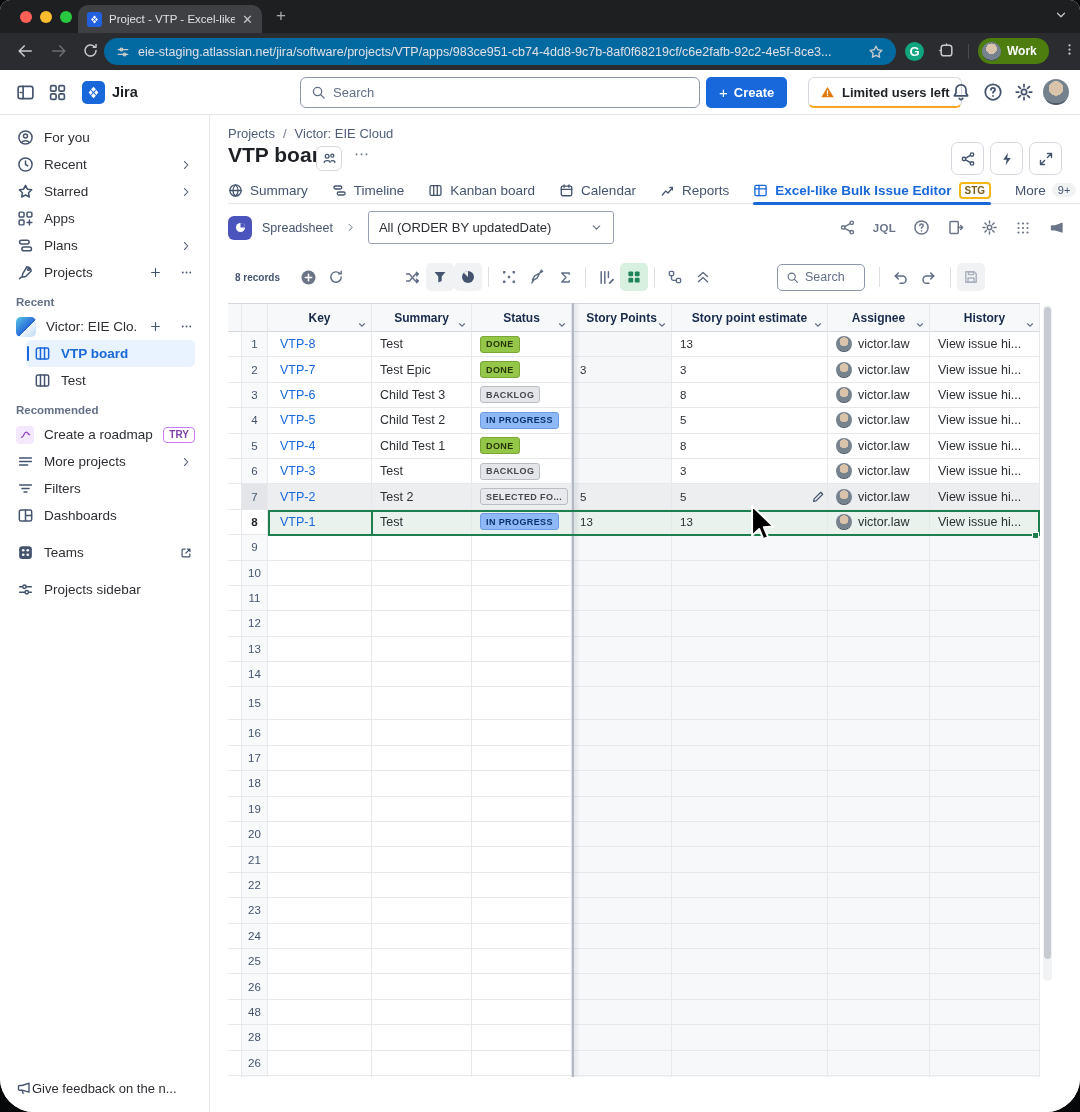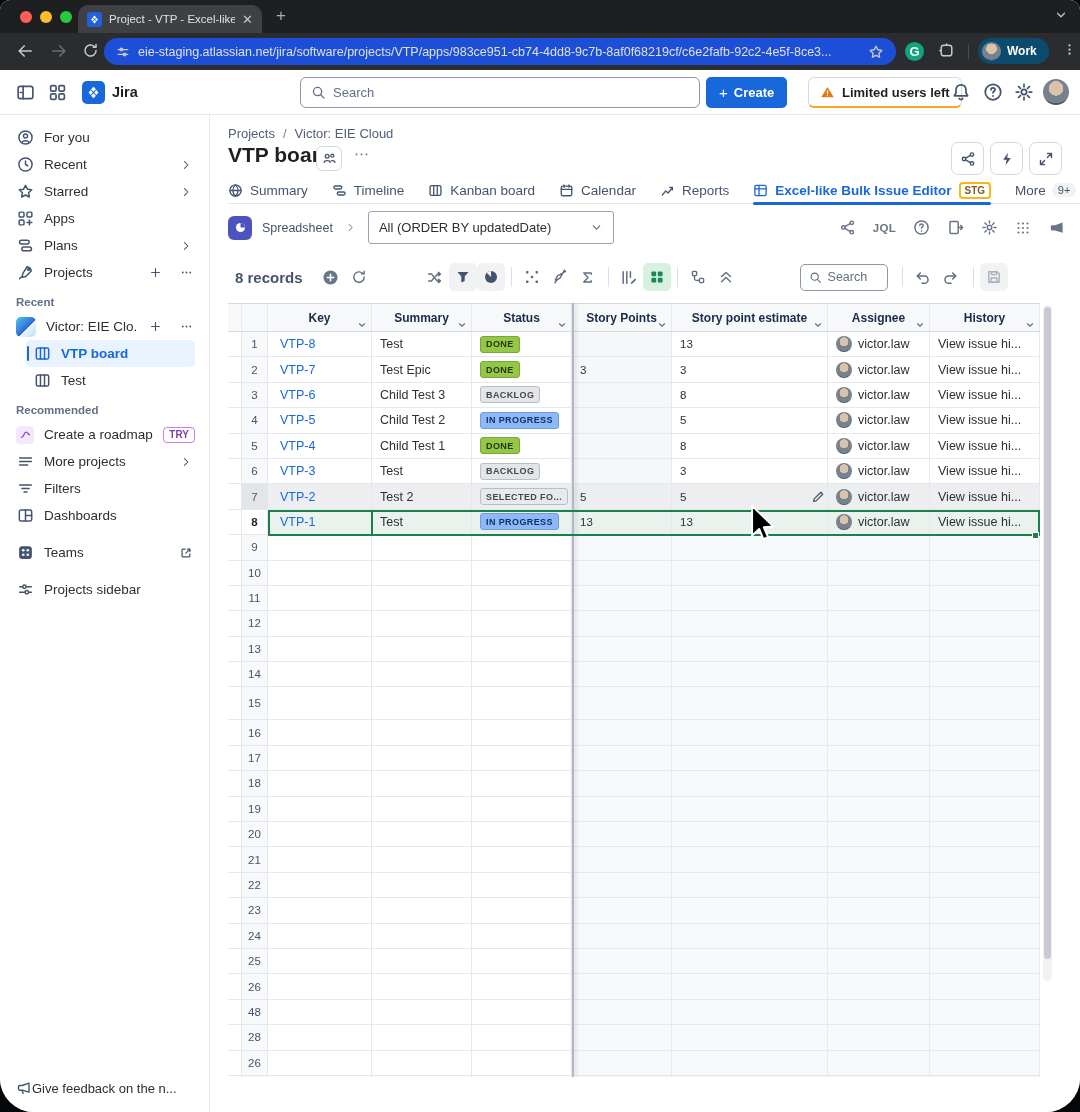--- a/index.html
+++ b/index.html
@@ -12,26 +12,26 @@
   .tabbar{position:absolute;left:0;top:0;width:100%;height:33px;background:#1E1F21}
   .light{position:absolute;top:11px;width:12px;height:12px;border-radius:50%}
   .tab{position:absolute;left:78px;top:5px;width:184px;height:28px;background:#3E4044;border-radius:10px 10px 0 0;display:flex;align-items:center;gap:7px;padding:0 9px;color:#DFE1E5;font-size:11.5px}
   .tab-title{flex:1;white-space:nowrap;overflow:hidden}
   .tab-close{color:#C3C6CB;font-size:13px;line-height:1}
   .favicon{width:15px;height:15px;border-radius:3px;background:#2160DE;display:flex;align-items:center;justify-content:center;flex:none}
   .newtab{position:absolute;left:276px;top:6px;color:#A9ACB1;font-size:17px;font-weight:400}
   .tabbar-chev{position:absolute;right:12px;top:8px;color:#9AA0A6}
   .urlbar{position:absolute;left:0;top:33px;width:100%;height:37px;background:#2B2C2F;display:flex;align-items:center}
   .nbtn{position:absolute;top:9px;color:#C7CACD}
-  .urlpill{position:absolute;left:104px;top:5px;width:792px;height:27px;border-radius:14px;background:#1d4ed8;display:flex;align-items:center;gap:8px;padding:0 12px;color:#DFE1E5;font-size:12.5px}
+  .urlpill{position:absolute;left:104px;top:5px;width:792px;height:27px;border-radius:14px;background:#0369a1;display:flex;align-items:center;gap:8px;padding:0 12px;color:#DFE1E5;font-size:12.5px}
   .urltext{flex:1;white-space:nowrap;overflow:hidden}
   .gicon{color:#C7CACD}
   .gram{position:absolute;left:905px;top:9px;width:19px;height:19px;border-radius:50%;background:#0FA67F;color:#fff;font-size:13px;font-weight:700;display:flex;align-items:center;justify-content:center}
   .chrome-sep{position:absolute;left:968px;top:11px;width:1px;height:15px;background:#4A4B4F}
-  .workpill{position:absolute;left:978px;top:5px;height:26px;border-radius:13px;background:#0c4a6e;display:flex;align-items:center;gap:6px;padding:0 12px 0 4px;color:#fff;font-size:12px;font-weight:600}
+  .workpill{position:absolute;left:978px;top:5px;height:26px;border-radius:13px;background:#4d7c0f;display:flex;align-items:center;gap:6px;padding:0 12px 0 4px;color:#fff;font-size:12px;font-weight:600}
   .mini-avatar{width:19px;height:19px;border-radius:50%;background:radial-gradient(circle at 50% 36%,#d9c3ab 0 34%,#77828f 35% 70%,#4a5462 71%)}
   
   .jiranav{position:absolute;left:0;top:70px;width:100%;height:45px;background:#fff;border-bottom:1px solid #E4E6EA}
   .jn-ic{position:absolute;top:13px;color:#44546F}
   .jira-logo{position:absolute;left:82px;top:11px;width:23px;height:23px;border-radius:5px;background:#1868DB;display:flex;align-items:center;justify-content:center}
   .jira-name{position:absolute;left:112px;top:14px;font-size:14.5px;font-weight:700;color:#1D2125}
   .nav-search{position:absolute;left:300px;top:7px;width:400px;height:31px;border:1px solid #8C97A9;border-radius:6px;display:flex;align-items:center;gap:7px;padding:0 10px;color:#626F86}
   .nav-search input{border:0;outline:0;font-size:13px;width:100%;font-family:inherit;color:#172B4D;background:transparent}
   .nav-search input::placeholder{color:#626F86}
   .create-btn{position:absolute;left:706px;top:7px;height:31px;background:#1868DB;color:#fff;border:0;border-radius:5px;font-size:13px;font-weight:600;display:flex;align-items:center;gap:6px;padding:0 13px;font-family:inherit}
@@ -78,21 +78,21 @@
   .tb1{position:absolute;left:18px;top:96px;right:14px;height:33px;display:flex;align-items:center}
   .sheet-logo{width:24px;height:24px;border-radius:6px;background:#4B53BC;color:#fff;display:flex;align-items:center;justify-content:center;margin-right:10px}
   .tb1-name{font-size:12.5px;color:#44546F;margin-right:12px}
   .tb1-chev{color:#626F86;margin-right:12px;font-size:12px}
   .view-select{width:246px;height:33px;border:1px solid #98A2B3;border-radius:3px;display:flex;align-items:center;font-size:13px;color:#2C2E33;padding:0 10px;background:#fff}
   .view-select .vs-label{flex:1;white-space:nowrap;overflow:hidden}
   .tb1-right{margin-left:auto;display:flex;align-items:center;gap:17px;color:#6B7588}
   .jql{font-size:11.5px;font-weight:700;letter-spacing:.3px}
   
   .tb2{position:absolute;left:18px;top:145px;right:14px;height:34px;display:flex;align-items:center;color:#5E6C84}
-  .records{font-size:15px;font-weight:600;color:#44546F;margin:0 14px 0 7px}
+  .records{font-size:10px;font-weight:600;color:#44546F;margin:0 14px 0 7px}
   .tbtn{width:28px;height:28px;border-radius:5px;display:flex;align-items:center;justify-content:center;color:#5E6C84;flex:none}
   .tbtn.bg{background:#F1F2F4}
   .tbtn.green{background:#D7F0DF}
   .tsep{width:1px;height:20px;background:#DCDFE4;margin:0 6px}
   .tb2-search{width:88px;height:27px;border:1px solid #8C97A9;border-radius:5px;display:flex;align-items:center;gap:6px;padding:0 8px;color:#626F86;margin-left:60px}
   .tb2-search input{border:0;outline:0;width:100%;font-size:12.5px;font-family:inherit;background:transparent;color:#172B4D}
   .tb2-search input::placeholder{color:#626F86}
   .save-btn{background:#F1F2F4;color:#A9B0BC}
   
   .tablewrap{position:absolute;left:18px;top:188px;width:812px;height:774px;overflow:hidden;background:#fff}

